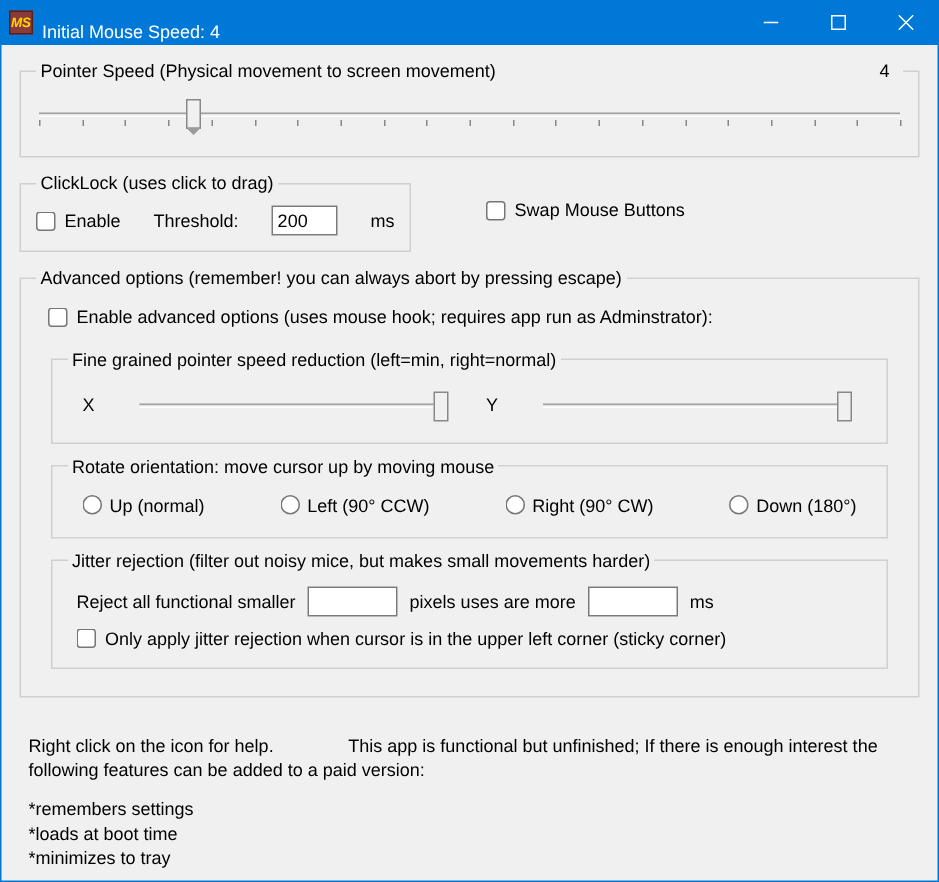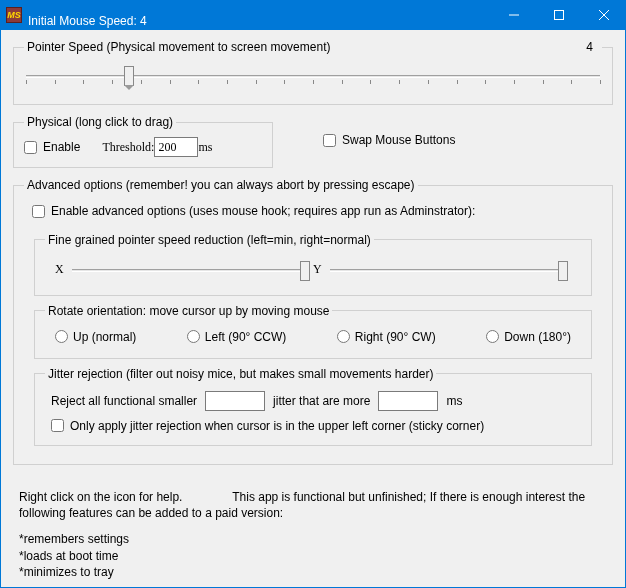--- a/index.html
+++ b/index.html
@@ -49,21 +49,21 @@
 }
 fieldset {
   border: 1px solid #d0d0d0;
   padding: 8px 10px 10px 10px;
   margin-bottom: 10px;
 }
 legend {
   padding: 0 3px;
   font-size: 12px;
 }
-.row { display: flex; align-items: center; gap: 0; font-family: Liberation Serif, serif; }
+.row { display: flex; align-items: center; gap: 22px; }
 .checkbox { display: inline-flex; align-items: center; gap: 6px; }
 .checkbox input { width: 13px; height: 13px; }
 .radio { display: inline-flex; align-items: center; gap: 5px; }
 .radio input { width: 13px; height: 13px; }
 input[type=text] {
   border: 1px solid #7a7a7a;
   background: #fff;
   font-family: inherit;
   font-size: 12px;
   padding: 1px 3px;
@@ -197,21 +197,21 @@
         <div class="tick" style="left: 85%;"></div>
         <div class="tick" style="left: 90%;"></div>
         <div class="tick" style="left: 95%;"></div>
         <div class="tick" style="left: 100%;"></div>
         <div class="thumb" style="left: 18%;"></div>
       </div>
   </fieldset>
 
   <div class="clicklock-section">
     <fieldset style="flex:0 0 260px;">
-      <legend>Physical (long click to drag)</legend>
+      <legend>ClickLock (uses click to drag)</legend>
       <div class="clicklock-row">
         <label class="checkbox">
           <input type="checkbox" style="">
           <span>Enable</span>
         </label>
         <div class="row">
           <span>Threshold:</span>
           <input type="text" style="width: 44px; text-align: left;" value="200">
           <span>ms</span>
         </div>
@@ -270,21 +270,21 @@
             <span>Down (180°)</span>
           </label>
       </div>
     </fieldset>
 
     <fieldset class="inner">
       <legend>Jitter rejection    (filter out noisy mice, but makes small movements harder)</legend>
       <div class="jitter-line">
         <span>Reject all functional smaller</span>
         <input type="text" style="width: 60px;" value="">
-        <span>jitter that are more</span>
+        <span>pixels uses are more</span>
         <input type="text" style="width: 60px;" value="">
         <span>ms</span>
       </div>
       <div style="padding:0 6px;">
         <label class="checkbox">
           <input type="checkbox" style="">
           <span>Only apply jitter rejection when cursor is in the upper left corner (sticky corner)</span>
         </label>
       </div>
     </fieldset>

